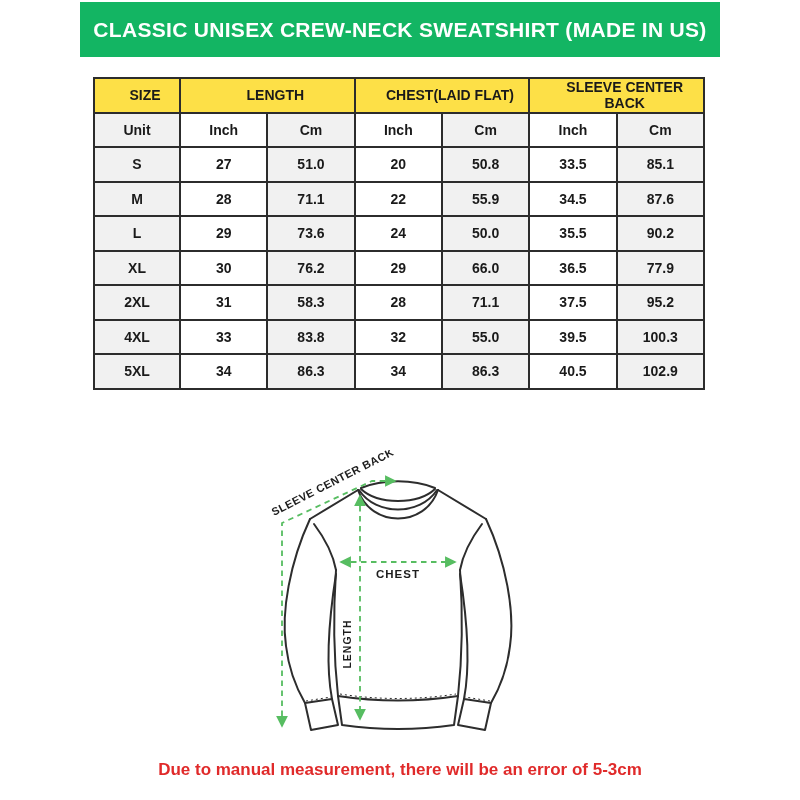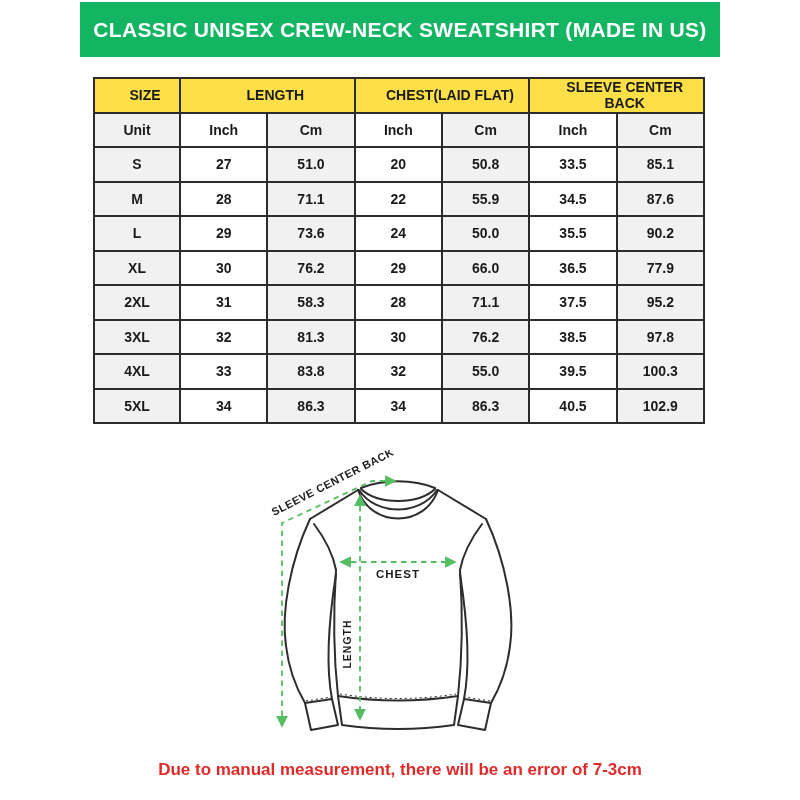--- a/index.html
+++ b/index.html
@@ -119,29 +119,20 @@
         <tr>
           <td>2XL</td>
           <td>31</td>
           <td>58.3</td>
           <td>28</td>
           <td>71.1</td>
           <td>37.5</td>
           <td>95.2</td>
         </tr>
         <tr>
-          <td>3XL</td>
-          <td>32</td>
-          <td>81.3</td>
-          <td>30</td>
-          <td>76.2</td>
-          <td>38.5</td>
-          <td>97.8</td>
-        </tr>
-        <tr>
           <td>4XL</td>
           <td>33</td>
           <td>83.8</td>
           <td>32</td>
           <td>55.0</td>
           <td>39.5</td>
           <td>100.3</td>
         </tr>
         <tr>
           <td>5XL</td>
@@ -200,13 +191,13 @@
       <path class="measure" d="M117,46 L117,269" marker-start="url(#arrow)" marker-end="url(#arrow)"></path>
       <path class="measure" d="M98,112 L212,112" marker-start="url(#arrow)" marker-end="url(#arrow)"></path>
     </g>
 
     <text class="dlabel" font-size="11" letter-spacing="0.5" text-anchor="start" transform="translate(31,66) rotate(-27)">SLEEVE CENTER BACK</text>
     <text class="dlabel" font-size="11.5" letter-spacing="1" text-anchor="middle" x="155" y="128">CHEST</text>
     <text class="dlabel" font-size="10.5" letter-spacing="1" text-anchor="middle" transform="translate(108,194) rotate(-90)">LENGTH</text>
   </svg>
 </div>
 
-<div class="note">Due to manual measurement, there will be an error of 7-3cm</div>
+<div class="note">Due to manual measurement, there will be an error of 5-3cm</div>
 
 </body></html>

